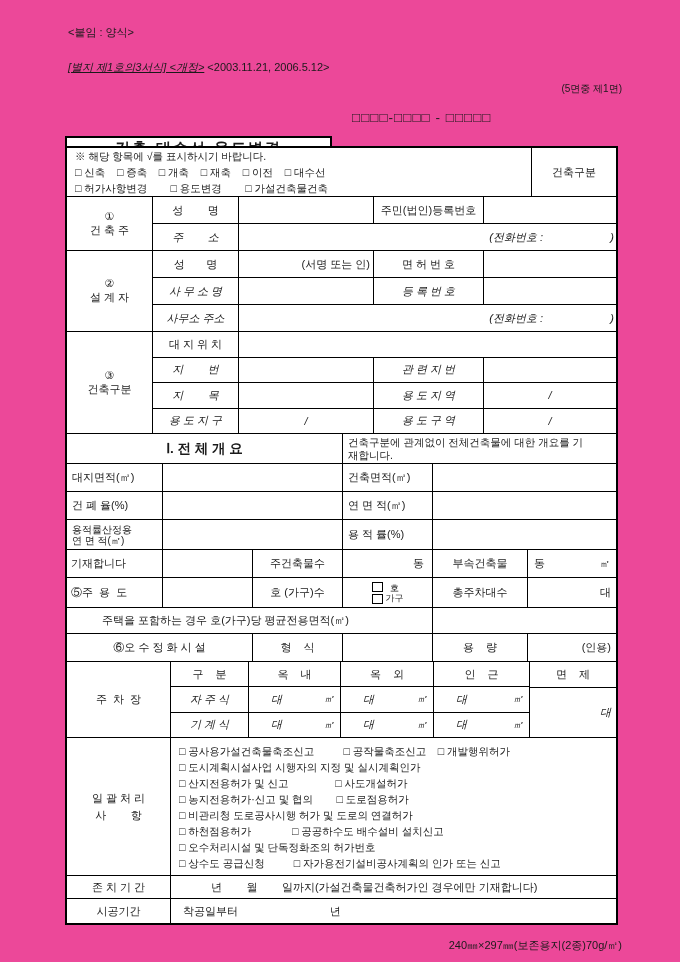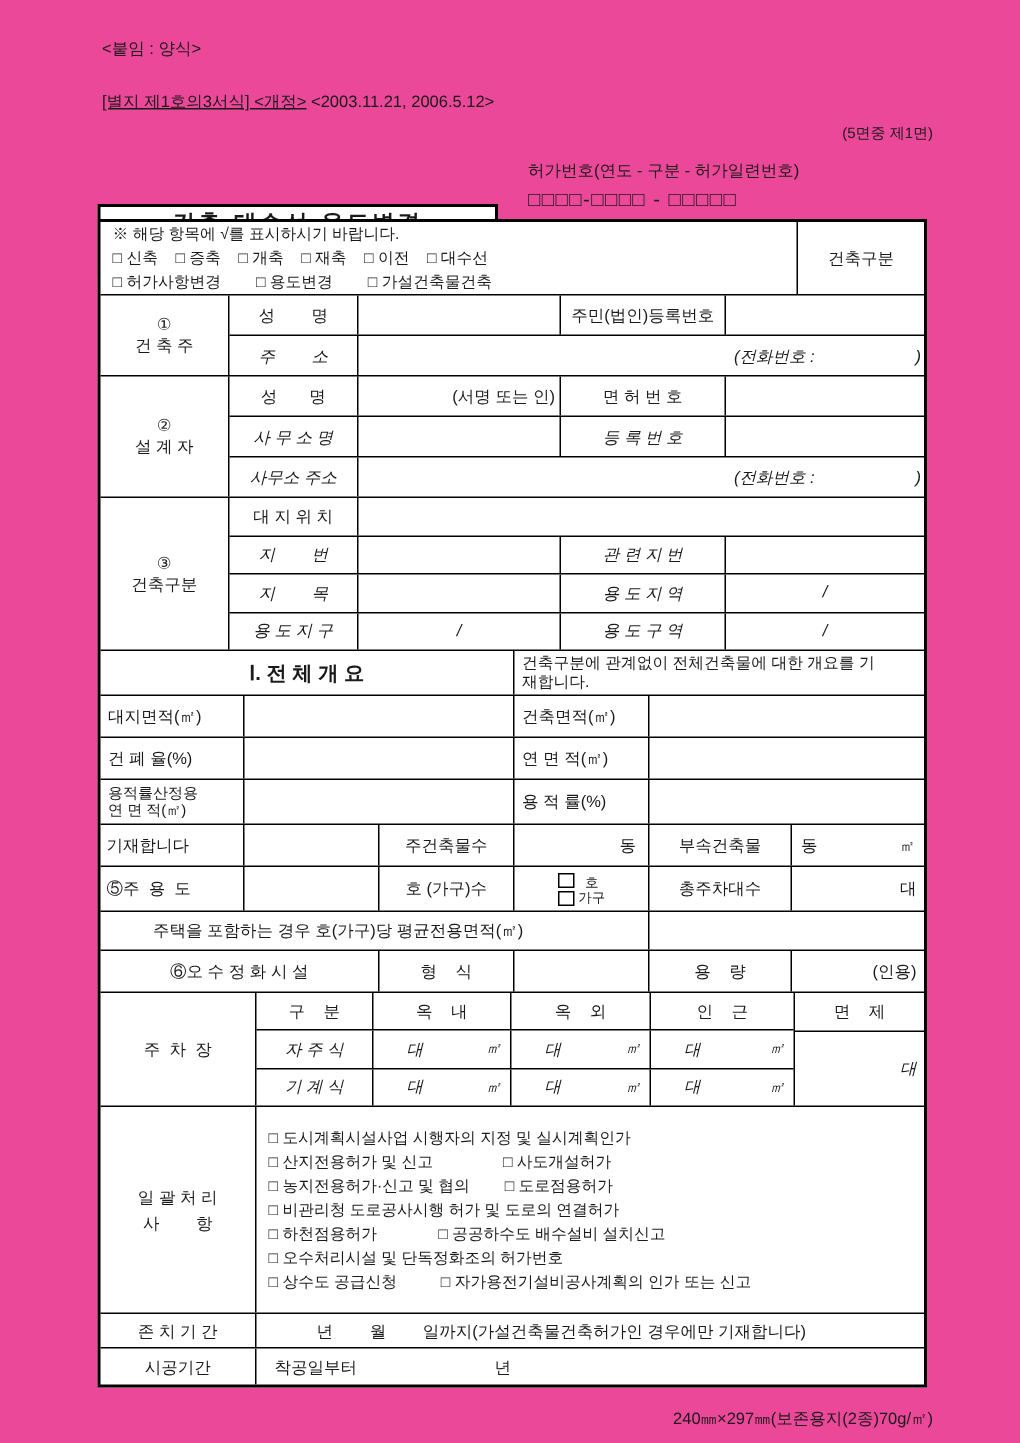--- a/index.html
+++ b/index.html
@@ -3,21 +3,21 @@
 <meta charset="utf-8">
 <style>
   * { margin:0; padding:0; box-sizing:border-box; }
   html,body { background:#ffffff; }
   .page { position:relative; width:680px; height:962px; background:#ec4899;
           font-family:"Liberation Sans", sans-serif; color:#1a1a1a; overflow:hidden; }
   .abs { position:absolute; }
   .note { font-size:11px; }
   .fs10 { font-size:10px; }
   .pre { white-space:pre; }
-  .u { text-decoration:underline; }
+  .u { text-decoration:underline;font-style:italic; }
   .b { font-weight:bold; }
 
   .title-box { border:2px solid #000; display:flex; flex-direction:column;
                justify-content:center; align-items:center; gap:5px; background:#fff;margin-top:36px; }
   .t1 { font-weight:bold; font-size:15px; letter-spacing:2px; }
   .boxes { font-size:13.5px; margin-top:4px; letter-spacing:1px; }
 
   .table { position:absolute; left:65px; top:146px; width:553px; border:2px solid #000; background:#fff; }
   .hrow { display:flex; min-width:0; }
   .vstack { display:flex; flex-direction:column; flex:1; min-width:0; }
@@ -43,21 +43,20 @@
   <div class="abs note" style="left:68px;top:60px">
     <span class="u">[별지 제1호의3서식] &lt;개정&gt;</span><span class="pre"> &lt;2003.11.21, 2006.5.12&gt;</span>
   </div>
   <div class="abs fs10" style="right:58px;top:82px">(5면중 제1면)</div>
 
   <div class="abs title-box" style="left:65px;top:100px;width:267px;height:48px">
     <div class="t1">건축·대수선·용도변경</div>
     <div class="t1">허 가 신 청 서</div>
   </div>
   <div class="abs" style="left:352px;top:106px">
-    <div class="note pre">허가번호(연도 - 구분 - 허가일련번호)</div>
     <div class="boxes pre">□□□□-□□□□ - □□□□□</div>
   </div>
 
   <div class="table">
 
     <div class="hrow" style="height:48px">
       <div class="c fill col" style="align-items:flex-start;padding:2px 8px;gap:0">
         <div class="pre batch-line">※ 해당 항목에 √를 표시하시기 바랍니다.</div>
         <div class="pre batch-line">□ 신축    □ 증축    □ 개축    □ 재축    □ 이전    □ 대수선</div>
         <div class="pre batch-line">□ 허가사항변경        □ 용도변경        □ 가설건축물건축</div>
@@ -260,20 +259,21 @@
         <div class="c fill rt" style="padding-right:5px">대</div>
       </div>
     </div>
 
     <div class="hrow" style="height:138px">
       <div class="c ctr col" style="width:103px;gap:2px">
         <div class="pre">일 괄 처 리</div>
         <div class="pre">사        항</div>
       </div>
       <div class="c fill col" style="align-items:flex-start;padding:3px 8px">
+        <div class="pre batch-line">□ 공사용가설건축물축조신고          □ 공작물축조신고    □ 개발행위허가</div>
         <div class="pre batch-line">□ 도시계획시설사업 시행자의 지정 및 실시계획인가</div>
         <div class="pre batch-line">□ 산지전용허가 및 신고                □ 사도개설허가</div>
         <div class="pre batch-line">□ 농지전용허가·신고 및 협의        □ 도로점용허가</div>
         <div class="pre batch-line">□ 비관리청 도로공사시행 허가 및 도로의 연결허가</div>
         <div class="pre batch-line">□ 하천점용허가              □ 공공하수도 배수설비 설치신고</div>
         <div class="pre batch-line">□ 오수처리시설 및 단독정화조의 허가번호</div>
         <div class="pre batch-line">□ 상수도 공급신청          □ 자가용전기설비공사계획의 인가 또는 신고</div>
       </div>
     </div>
 

